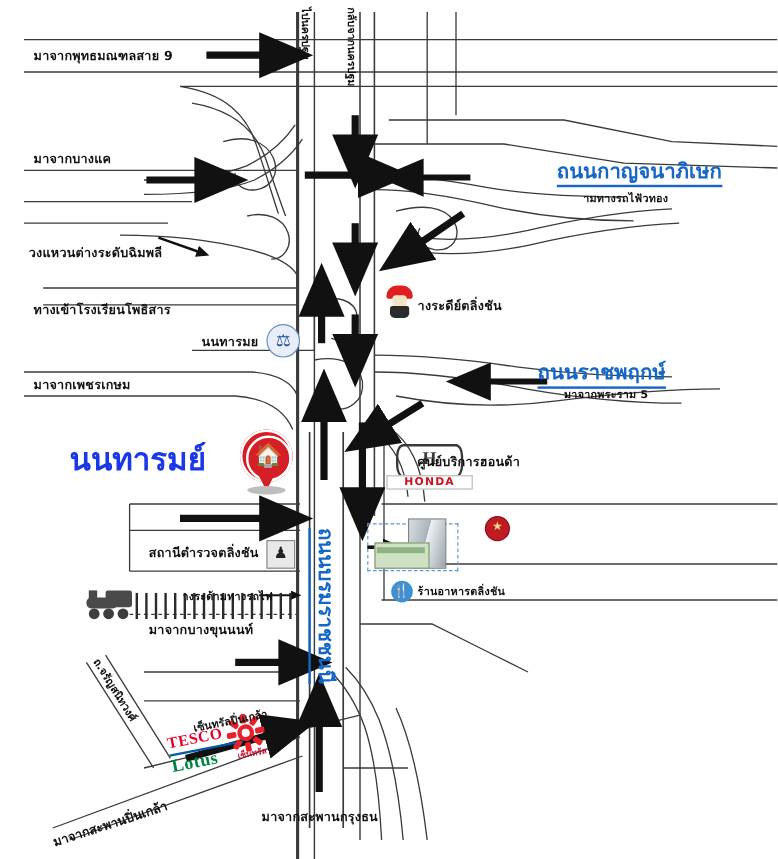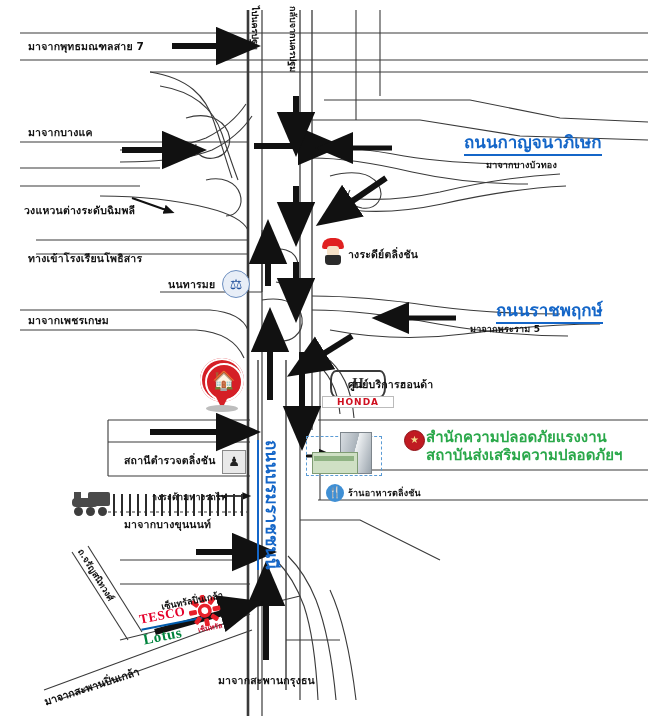--- a/index.html
+++ b/index.html
@@ -319,57 +319,54 @@
           <rect x="13.6" y="24" width="4.8" height="8" rx="1.4" transform="rotate(45 16 16)"></rect>
           <rect x="0" y="13.6" width="8" height="4.8" rx="1.4" transform="rotate(45 16 16)"></rect>
           <rect x="24" y="13.6" width="8" height="4.8" rx="1.4" transform="rotate(45 16 16)"></rect>
         </g>
         <circle cx="16" cy="16" r="3.4" fill="#ffffff"></circle>
       </g>
     </svg>
     <div class="cname">เซ็นทรัล</div>
   </div>
 
-  <div class="lbl lbl-sm" style="left:28px;top:38px;">มาจากพุทธมณฑลสาย 7</div>
+  <div class="lbl lbl-sm" style="left:28px;top:38px;">มาจากพุทธมณฑลสาย 9</div>
 
   <div class="lbl lbl-sm" style="left:28px;top:124px;text-align:right;">มาจากบางแค</div>
 
   <div class="rot-lbl lbl-xs" style="left:262px;top:6px;transform:rotate(90deg);">ไปนครปฐม</div>
 
   <div class="rot-lbl lbl-xs" style="left:300px;top:6px;transform:rotate(90deg);">กลับจากนครปฐม</div>
 
   <div class="blue-road" style="left:464px;top:128px;">
     <span>ถนนกาญจนาภิเษก</span>
     <span class="ul"></span>
   </div>
-  <div class="lbl lbl-xs" style="left:486px;top:158px;">มาจากบางบัวทอง</div>
+  <div class="lbl lbl-xs" style="left:486px;top:158px;">ามทางรถไฟัวทอง</div>
 
   <div class="lbl lbl-sm" style="left:28px;top:250px;">ทางเข้าโรงเรียนโพธิสาร</div>
 
   <div class="lbl lbl-sm" style="left:24px;top:202px;">วงแหวนต่างระดับฉิมพลี</div>
 
   <div class="lbl lbl-sm" style="left:168px;top:276px;">นนทารมย</div>
 
   <div class="lbl lbl-sm" style="left:348px;top:246px;">างระดีย์ตลิ่งชัน</div>
 
   <div class="lbl lbl-sm" style="left:28px;top:312px;">มาจากเพชรเกษม</div>
 
-  <div class="blue-road" style="left:496px;top:296px;">
+  <div class="blue-road" style="left:448px;top:296px;">
     <span>ถนนราชพฤกษ์</span>
     <span class="ul"></span>
   </div>
   <div class="lbl lbl-xs" style="left:470px;top:322px;">มาจากพระราม 5</div>
 
+  <div class="blue-big" style="left:58px;top:362px;">นนทารมย์</div>
 
   <div class="lbl lbl-sm" style="left:348px;top:376px;">ศูนย์บริการฮอนด้า</div>
 
-  <div class="green2" style="left:426px;top:428px;">
-    <div>สำนักความปลอดภัยแรงงาน</div>
-    <div>สถาบันส่งเสริมความปลอดภัยฯ</div>
-  </div>
 
   <div class="lbl lbl-sm" style="left:124px;top:452px;">สถานีตำรวจตลิ่งชัน</div>
 
   <div class="lbl lbl-xs" style="left:152px;top:490px;">างระด้ามทางรถไฟ</div>
 
   <div class="lbl lbl-xs" style="left:348px;top:486px;">ร้านอาหารตลิ่งชัน</div>
 
   <div class="vert-blue" style="left:286px;top:440px;">
     <span>ถนนบรมราชชนนี</span>
     <span class="ul"></span>

